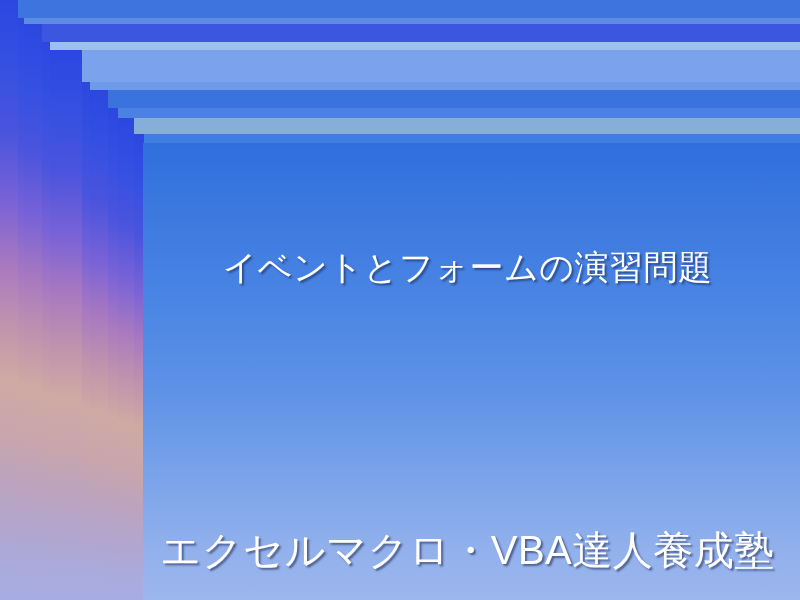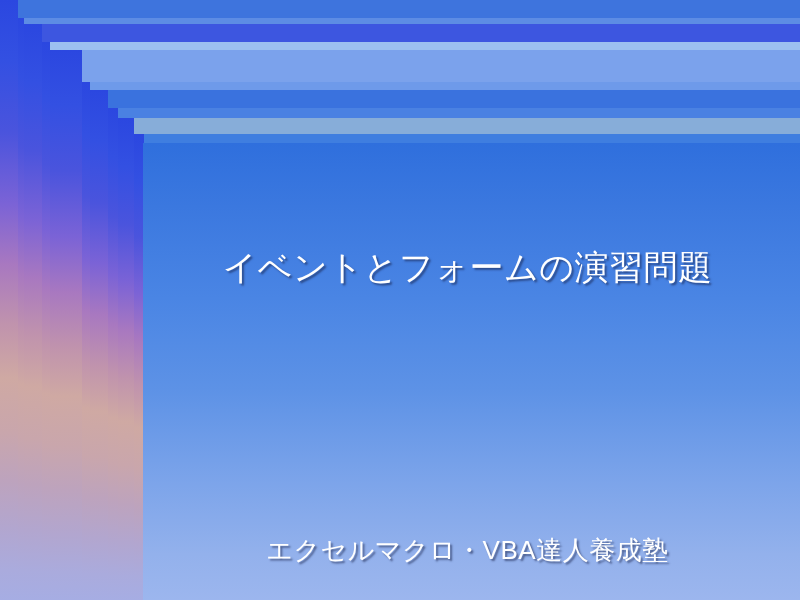--- a/index.html
+++ b/index.html
@@ -91,21 +91,21 @@
   .footer-block {
     position: absolute;
     left: 135px;
     right: 0;
     top: 528px;
     text-align: center;
     pointer-events: none;
   }
   .footer-line {
     color: #ffffff;
-    font-size: 26px;
+    font-size: 40px;
     line-height: 44px;
     letter-spacing: 0.5px;
     font-weight: 400;
     text-shadow: 2px 2px 2px rgba(20,30,70,0.55);
     white-space: nowrap;
   }
 </style>
 </head>
 <body>
 

